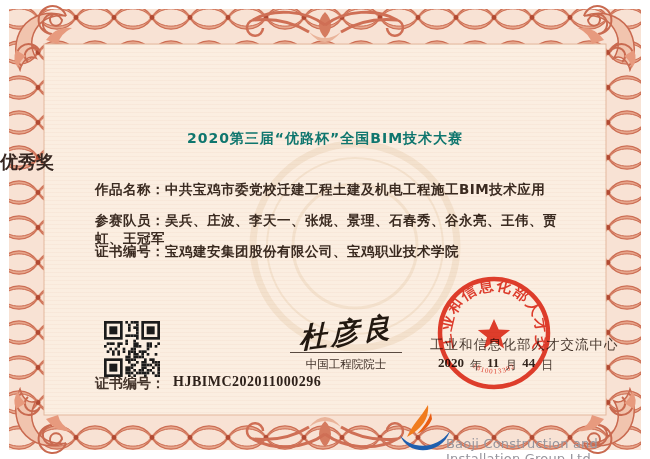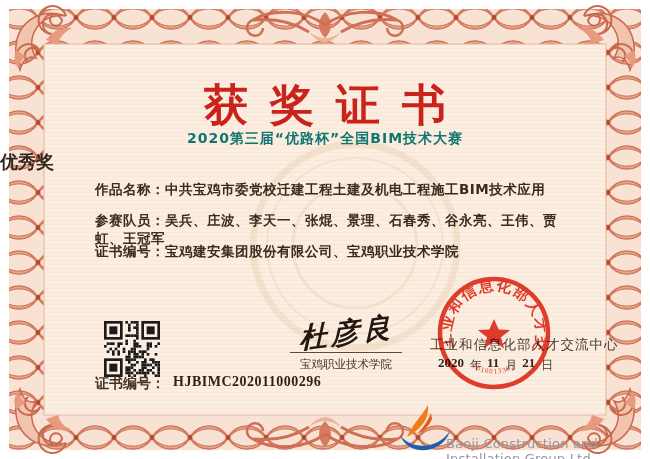--- a/index.html
+++ b/index.html
@@ -91,21 +91,20 @@
 
     <g opacity="0.55">
       <circle cx="355" cy="246" r="102" fill="none" stroke="#eed7bd" stroke-width="7"></circle>
       <circle cx="355" cy="246" r="88" fill="none" stroke="#eed7bd" stroke-width="2"></circle>
       <circle cx="355" cy="246" r="62" fill="none" stroke="#eed7bd" stroke-width="3"></circle>
     </g>
   </svg>
 
   <div class="texture"></div>
 
-  <div class="abs title">获奖证书</div>
   <div class="abs subtitle">2020第三届“优路杯”全国BIM技术大赛</div>
   <div class="abs award">优秀奖</div>
 
   <div class="abs row row1"><span>作品名称：</span><span>中共宝鸡市委党校迁建工程土建及机电工程施工BIM技术应用</span></div>
   <div class="abs row row2"><span>参赛队员：</span><span>吴兵、庄波、李天一、张焜、景理、石春秀、谷永亮、王伟、贾虹、王冠军</span></div>
   <div class="abs row row3"><span>证书编号：</span><span>宝鸡建安集团股份有限公司、宝鸡职业技术学院</span></div>
 
   <svg id="qr" class="abs qr" viewBox="0 0 21 21">
       <rect x="0" y="0" width="21" height="21" fill="#fbeee1"></rect>
       <rect x="8" y="0" width="1" height="1" fill="#1b1b1b"></rect>
@@ -243,25 +242,25 @@
         <rect x="0" y="14" width="7" height="7"></rect>
         <rect x="1" y="15" width="5" height="5" fill="#fbeee1"></rect>
         <rect x="2" y="16" width="3" height="3"></rect>
       </g>
     </svg>
 
   <div class="abs certno"><span>证书编号：</span><span class="num">HJBIMC202011000296</span></div>
 
   <div class="abs signame">杜彦良</div>
   <div class="abs sigline"></div>
-  <div class="abs sigtitle">宝鸡职业技术学院</div>
+  <div class="abs sigtitle">中国工程院院士</div>
 
   <div class="abs issuer">工业和信息化部人才交流中心</div>
   <div class="abs dateline">
-    <span class="n">2020</span><span class="u">年</span><span class="n">11</span><span class="u">月</span><span class="n">21</span><span class="u">日</span>
+    <span class="n">2020</span><span class="u">年</span><span class="n">11</span><span class="u">月</span><span class="n">44</span><span class="u">日</span>
   </div>
 
   <svg class="abs sealwrap" viewBox="-62 -62 124 124">
     <defs>
       <path id="arcT" d="M -40,15 A 42.7 42.7 0 1 1 40,15" fill="none"></path>
       <path id="arcB" d="M -22,34 A 40 40 0 0 0 22,34" fill="none"></path>
     </defs>
     <circle cx="0" cy="0" r="54" fill="none" stroke="#e0301e" stroke-width="4.5"></circle>
     <path d="M0,-16 L4.7,-5.4 16.2,-5 7,2.2 10.1,13.4 0,6.6 -10.1,13.4 -7,2.2 -16.2,-5 -4.7,-5.4 Z" transform="translate(0,2)" fill="#e0301e"></path>
     <text font-size="13.5" fill="#df2f1f" font-weight="bold" letter-spacing="1.5" font-family="DejaVu Sans, sans-serif">

